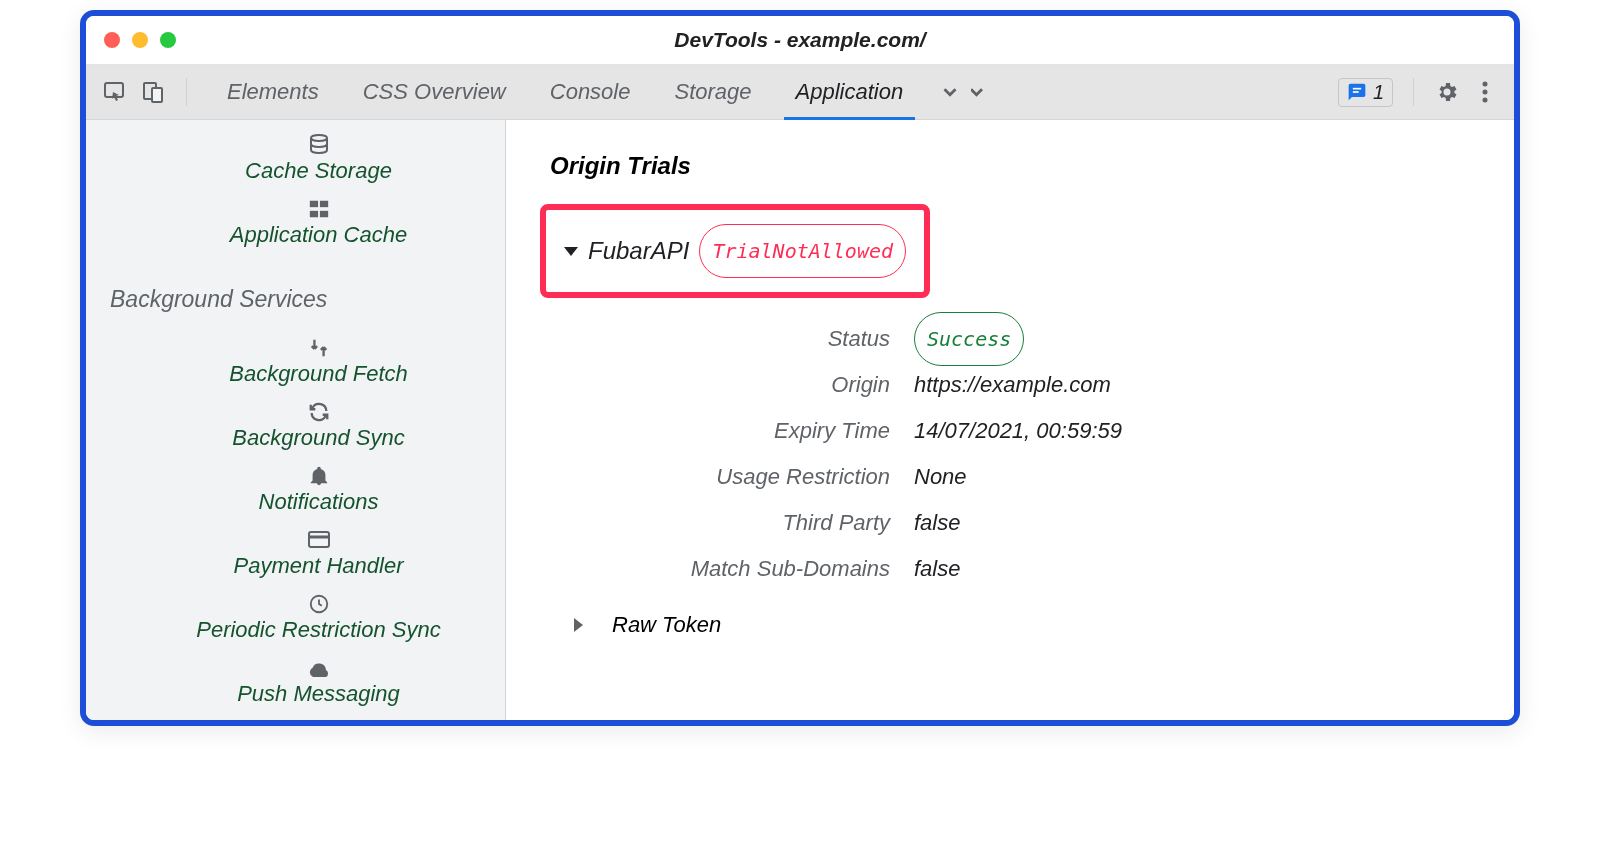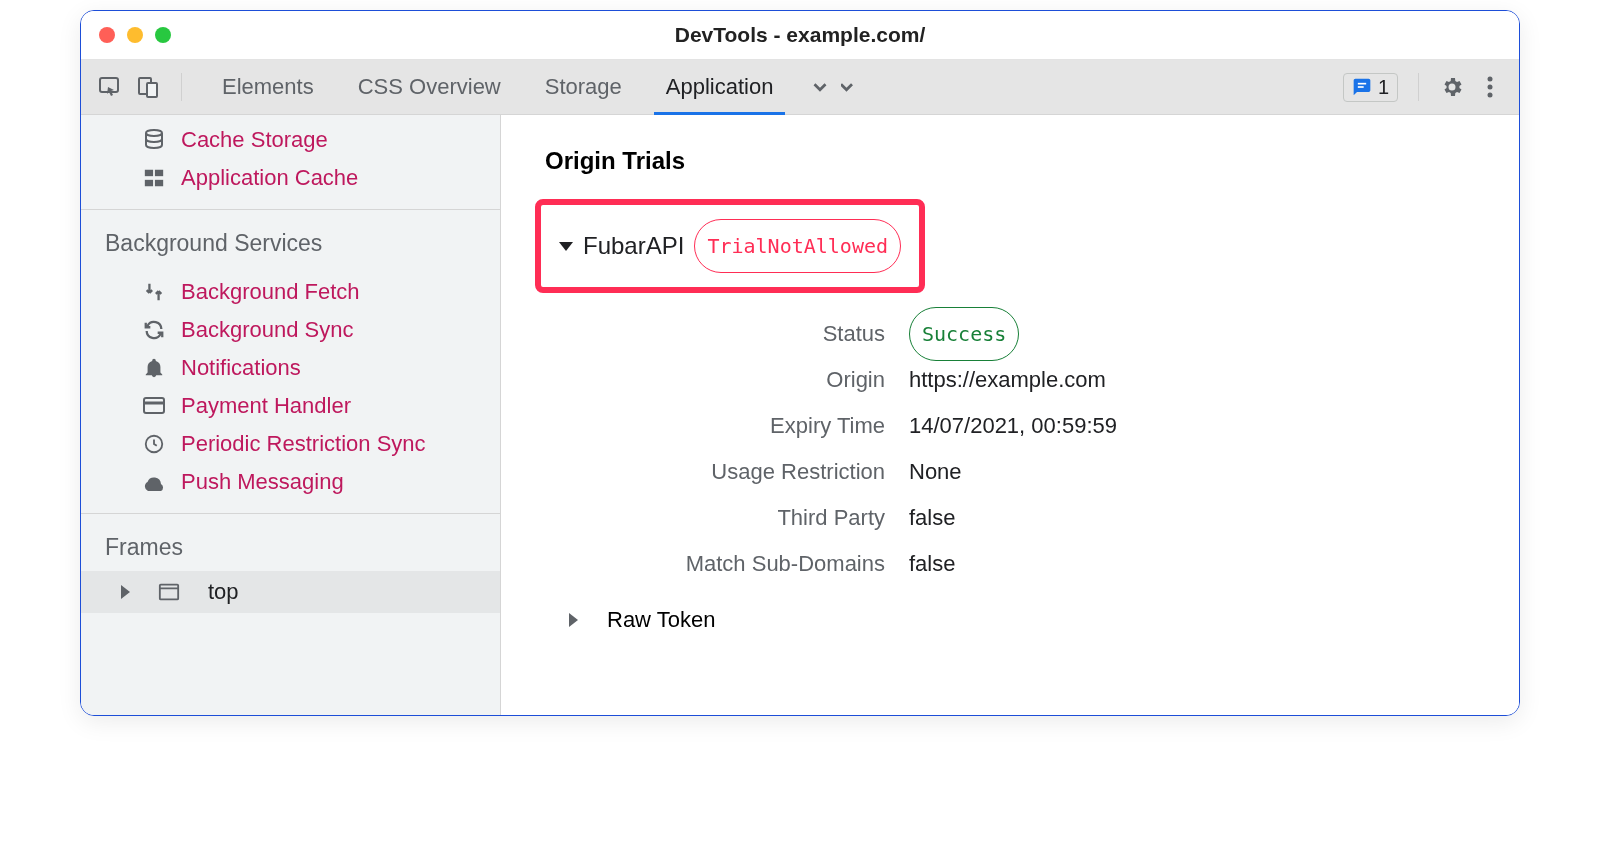--- a/index.html
+++ b/index.html
@@ -8,25 +8,26 @@
   background: #fff;
   width: 1600px;
   height: 848px;
   display: flex;
   align-items: flex-start;
   justify-content: center;
   padding-top: 10px;
 }
 .window {
   width: 1440px;
-  border: 1px solid #1d4ed8;
+  border: 6px solid #1d4ed8;
   border-radius: 14px;
   overflow: hidden;
   box-shadow: 0 6px 24px rgba(0,0,0,0.08);
   background: #fff;
+  font-style: italic;
 }
 .titlebar {
   height: 48px;
   background: #fff;
   display: flex;
   align-items: center;
   padding: 0 18px;
   position: relative;
 }
 .traffic { display: flex; gap: 12px; }
@@ -89,25 +90,25 @@
   width: 420px;
   background: #f1f3f4;
   border-right: 1px solid #d5d5d5;
   display: flex;
   flex-direction: column;
 }
 .sb-group { padding: 6px 0; }
 .sb-item {
   display: flex;
   align-items: center;
-  gap: 14px;
   padding: 6px 14px 6px 60px;
   font-size: 22px;
-  color: #be185d;
+  color: #14532d;
   cursor: pointer;
+  flex-direction: column;
 }
 .sb-item.icon-row { padding-left: 60px; }
 .sb-icon { width: 26px; height: 26px; display: flex; align-items: center; justify-content: center; color: #5f6368; flex-shrink: 0; }
 .sb-header {
   padding: 14px 14px 10px 24px;
   font-size: 23px;
   color: #5f6368;
 }
 .sb-item.indent { padding-left: 60px; }
 .sb-divider { height: 1px; background: #d5d5d5; margin: 6px 0; }
@@ -213,20 +214,21 @@
         <svg width="24" height="24" viewBox="0 0 24 24" fill="none" stroke="#5f6368" stroke-width="2">
           <rect x="3" y="3" width="12" height="16" rx="1"></rect>
           <rect x="11" y="8" width="10" height="14" rx="1" fill="#f1f3f4"></rect>
         </svg>
       </div>
       <div class="tb-sep"></div>
     </div>
     <div class="tabs">
       <div class="tab">Elements</div>
       <div class="tab">CSS Overview</div>
+      <div class="tab">Console</div>
       <div class="tab">Storage</div>
       <div class="tab active">Application</div>
       <div class="tb-more">
         <svg width="22" height="22" viewBox="0 0 24 24" fill="none" stroke="#5f6368" stroke-width="3">
             <path d="M6 9l6 6 6-6"></path>
           </svg>
       </div>
       <div class="tb-more" style="margin-left:-18px">
         <svg width="22" height="22" viewBox="0 0 24 24" fill="none" stroke="#5f6368" stroke-width="3">
             <path d="M6 9l6 6 6-6" transform="translate(-6,0)"></path>

